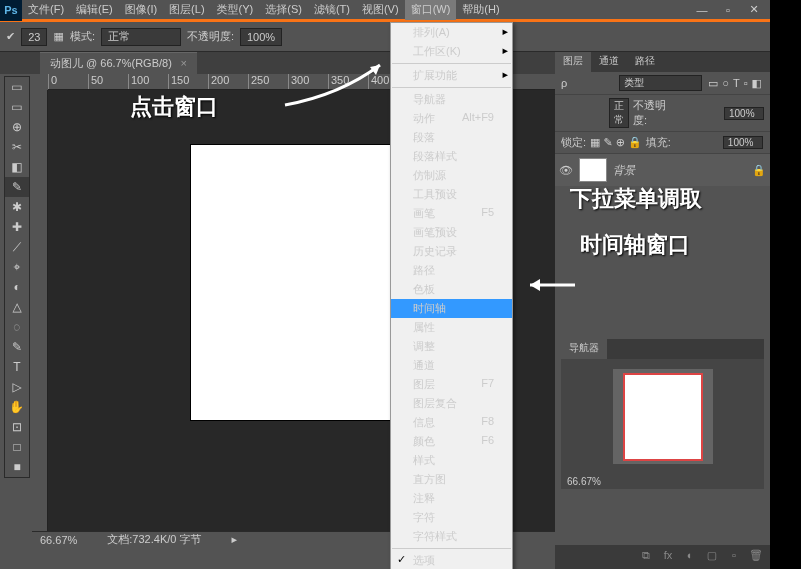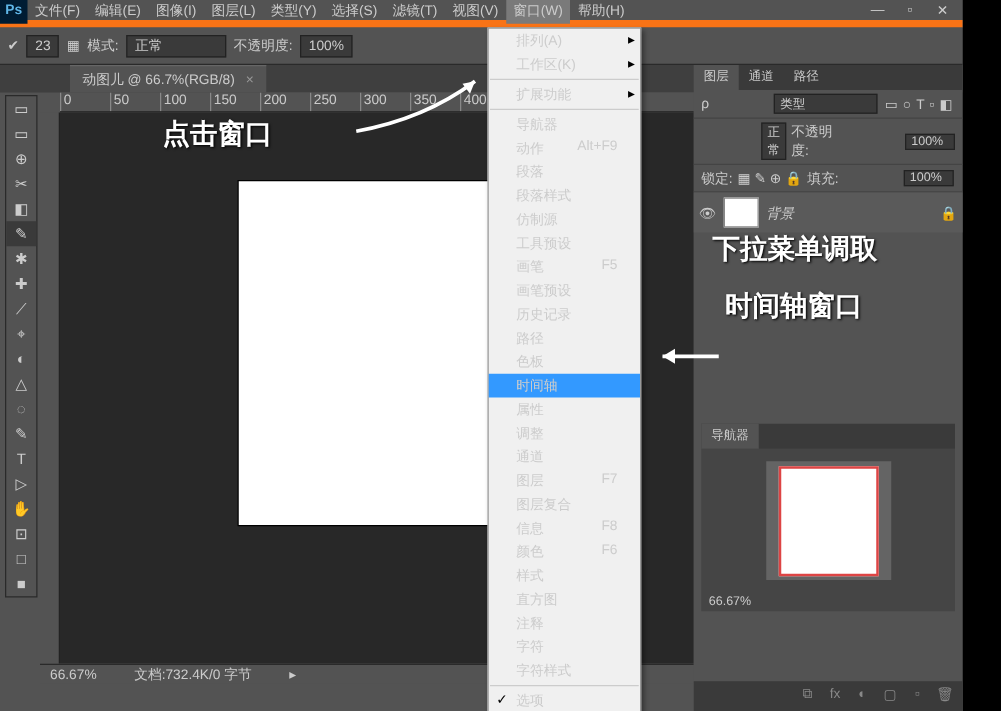--- a/index.html
+++ b/index.html
@@ -1,29 +1,29 @@
 <!DOCTYPE html>
 <html><head>
 <meta charset="utf-8">
 <style>
 *{margin:0;padding:0;box-sizing:border-box;font-family:"Microsoft YaHei",Arial,sans-serif;font-size:11px;color:#ccc;}
 body{background:#000;width:801px;height:569px;position:relative;overflow:hidden;}
 .app{position:absolute;left:0;top:0;width:770px;height:569px;background:#535353;}
-.titlebar{height:22px;background:#535353;display:flex;align-items:center;border-bottom:6px solid #f97316;}
+.titlebar{height:22px;background:#535353;display:flex;align-items:center;border-bottom:3px solid #f97316;}
 .ps-logo{width:22px;height:22px;background:#001c33;color:#5fb6e8;display:flex;align-items:center;justify-content:center;font-weight:bold;font-size:11px;}
 .menubar{display:flex;align-items:center;flex:1;}
 .menubar span{padding:3px 6px;cursor:default;}
 .menubar .active{background:#7a7a7a;}
 .winbtns{display:flex;gap:10px;padding:0 8px;}
 .winbtn{width:16px;height:12px;display:flex;align-items:center;justify-content:center;}
 .options{height:30px;background:#535353;border-bottom:1px solid #2a2a2a;display:flex;align-items:center;padding:0 6px;gap:6px;}
 .opt-sel{background:#3a3a3a;border:1px solid #222;padding:1px 6px;height:18px;display:flex;align-items:center;}
 .opt-lbl{color:#ccc;}
 .tabbar{height:22px;background:#3f3f3f;display:flex;align-items:flex-end;padding-left:40px;}
-.tab{background:#535353;padding:3px 10px;border-top:1px solid #666;font-size:10px;margin-left:16px;}
+.tab{background:#535353;padding:3px 10px;border-top:1px solid #666;font-size:10px;}
 .tab .x{margin-left:6px;color:#999;}
 .ruler-h{position:absolute;left:48px;top:74px;right:215px;height:16px;background:#535353;border-bottom:1px solid #222;font-size:8px;color:#aaa;display:flex;overflow:hidden;}
 .ruler-h span{width:40px;border-left:1px solid #888;padding-left:2px;}
 .ruler-v{position:absolute;left:32px;top:90px;width:16px;bottom:38px;background:#535353;border-right:1px solid #222;}
 .canvas-holder{position:absolute;left:48px;top:90px;right:215px;bottom:38px;background:#282828;display:flex;align-items:flex-start;justify-content:center;padding-top:55px;}
 .canvas{width:222px;height:275px;background:#fff;box-shadow:0 0 0 1px #000;}
 .toolbar{position:absolute;left:4px;top:76px;width:26px;background:#535353;border:1px solid #2a2a2a;}
 .tool{width:24px;height:20px;display:flex;align-items:center;justify-content:center;color:#ccc;font-size:12px;}
 .tool.sel{background:#3a3a3a;}
 .panels{position:absolute;right:0;top:52px;width:215px;bottom:0;background:#535353;}

